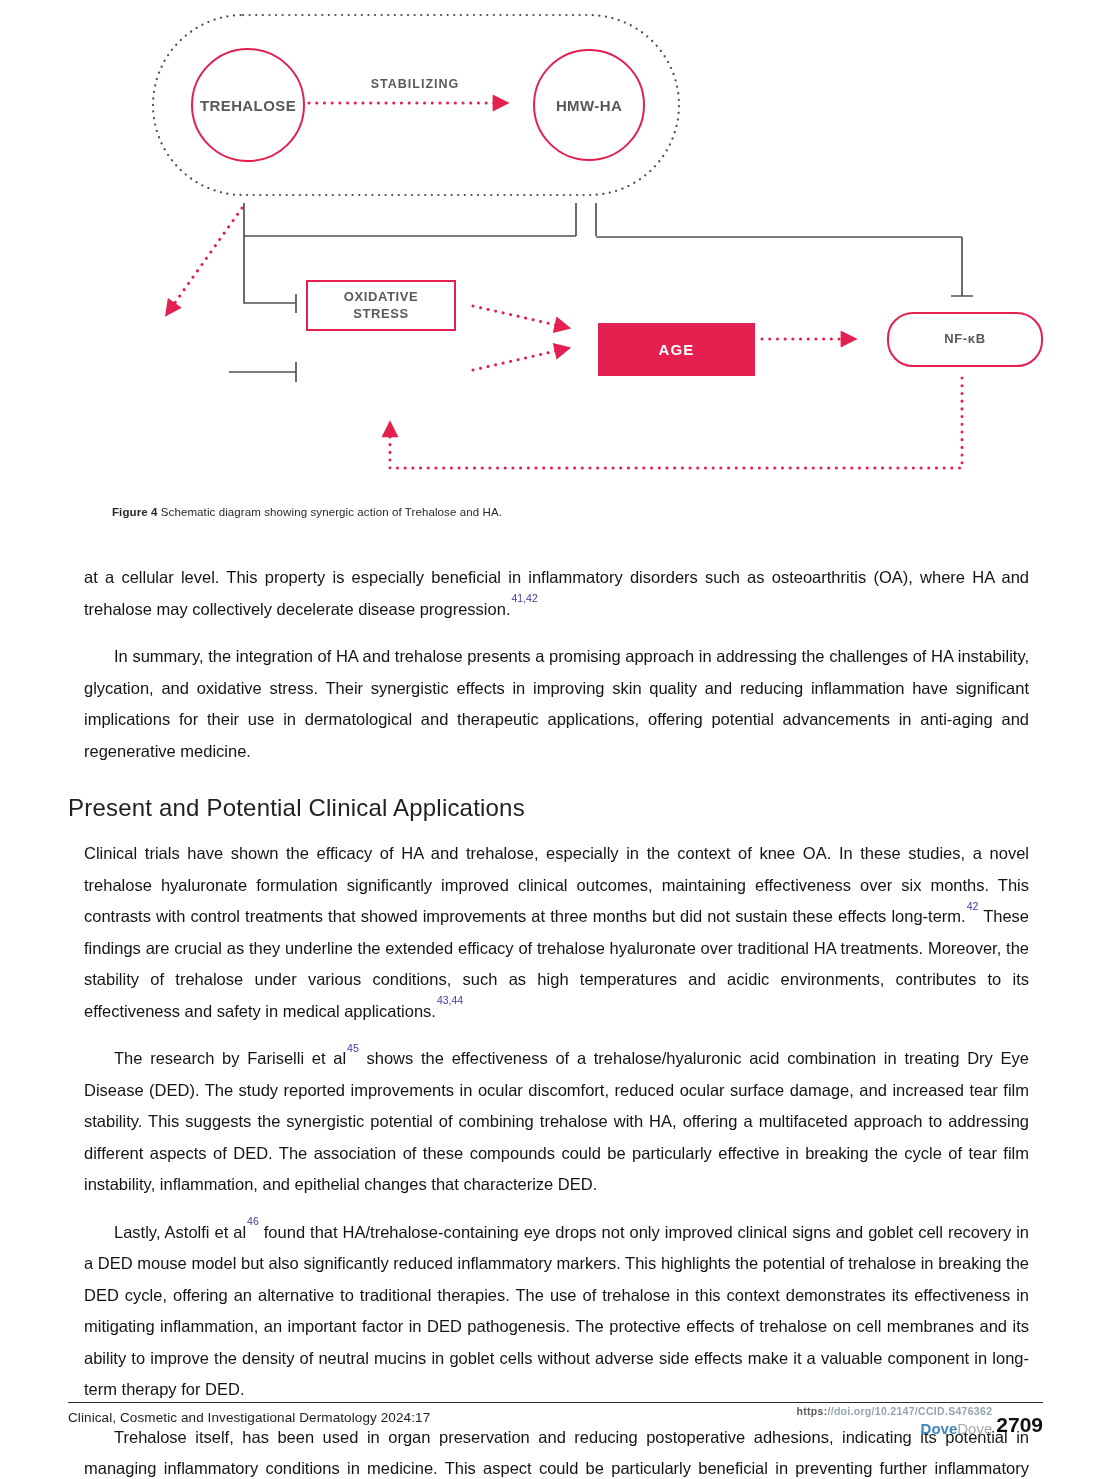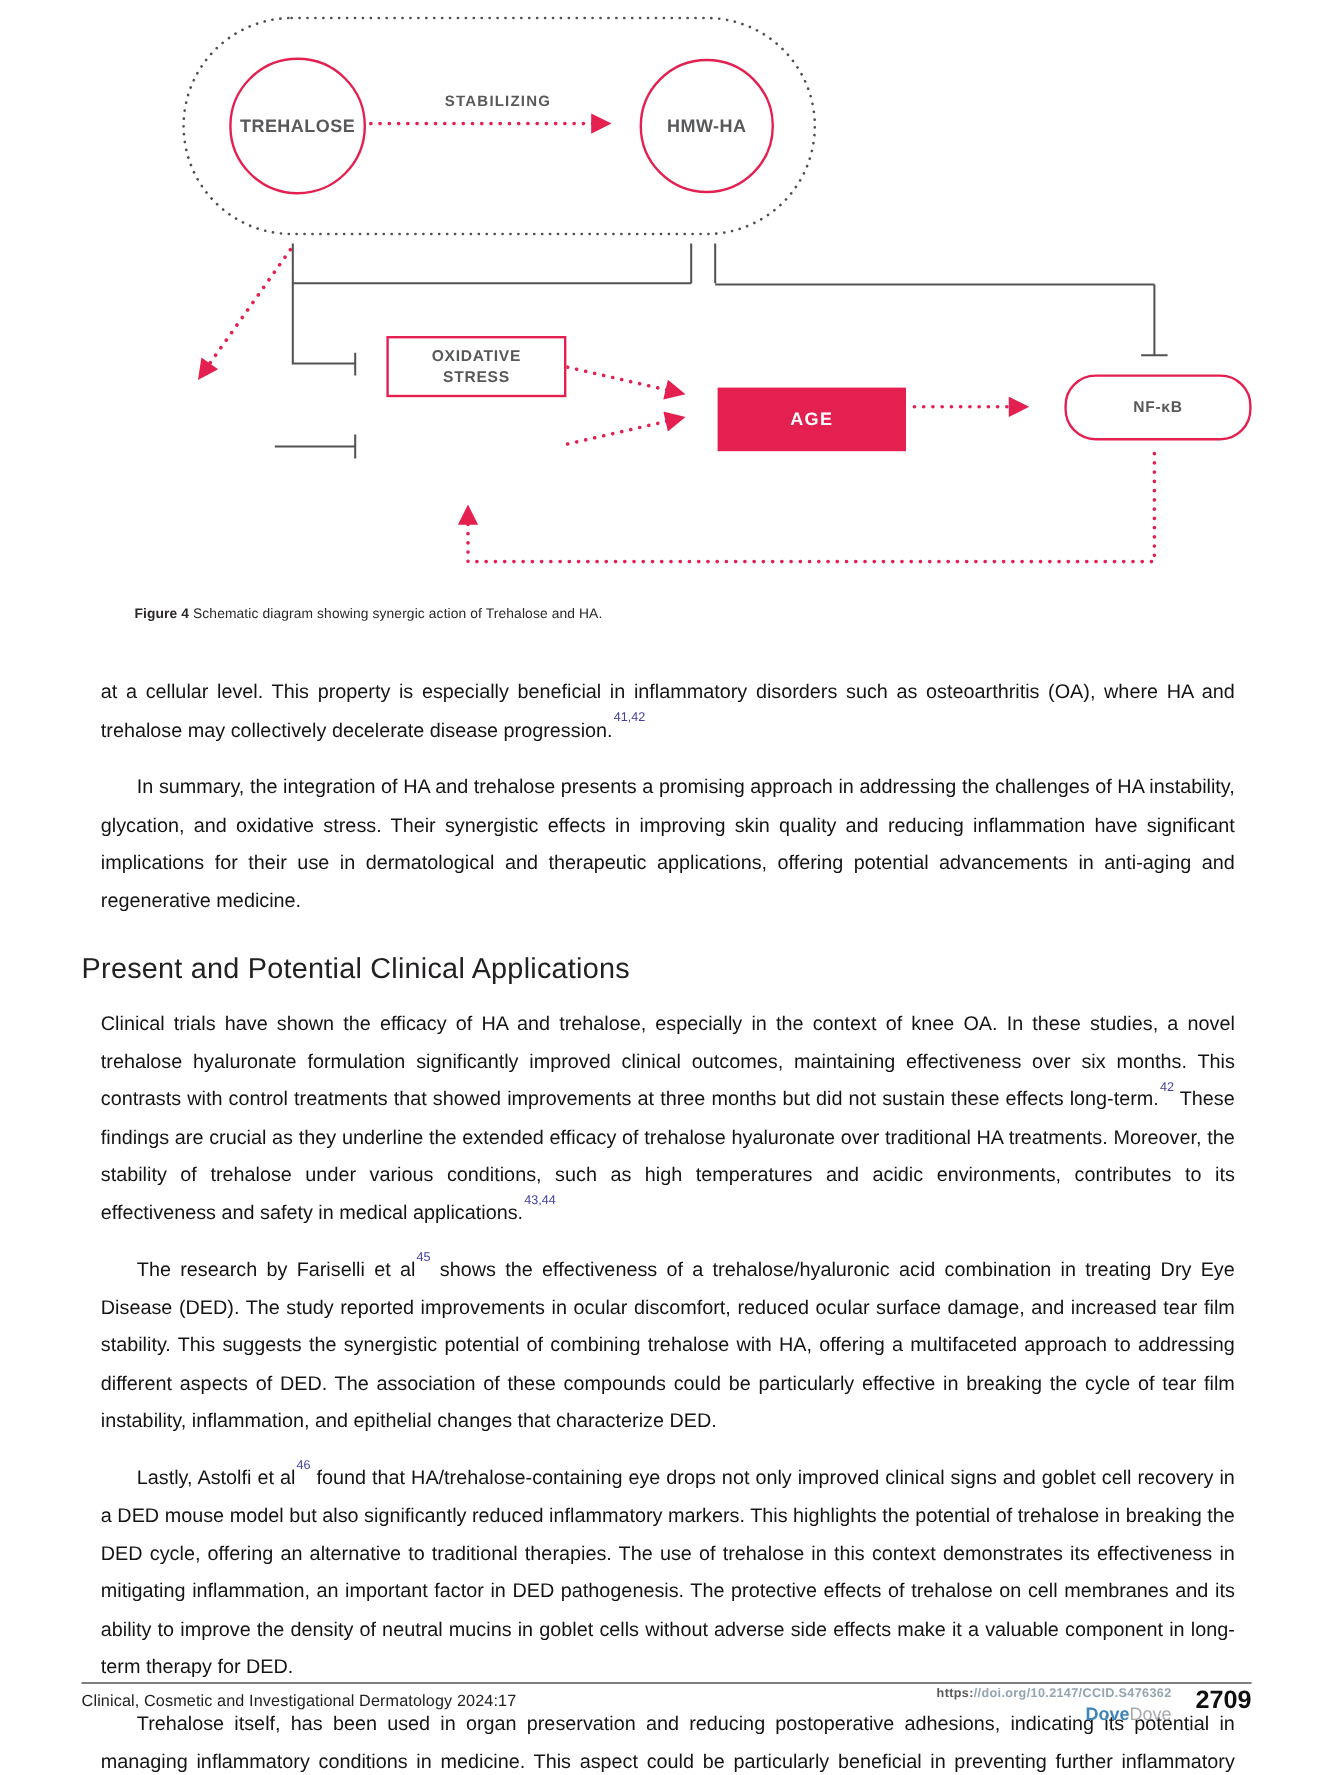--- a/index.html
+++ b/index.html
@@ -16,41 +16,41 @@
         display:flex;align-items:center;justify-content:center;font-weight:bold;
         color:var(--label-gray,#58595B);font-size:15px;letter-spacing:.4px;}
   .dbox{position:absolute;border:2px solid var(--accent,#E32050);background:#fff;
         display:flex;align-items:center;justify-content:center;text-align:center;
         font-weight:bold;color:var(--label-gray,#58595B);font-size:13px;line-height:1.3;letter-spacing:.6px;}
   .dbox.filled{background:var(--accent,#E32050);color:#fff;font-size:15px;letter-spacing:1.2px;border:none;}
   .stab-label{position:absolute;left:340px;top:77px;width:150px;text-align:center;
         font-weight:bold;font-size:12.5px;letter-spacing:1px;color:var(--label-gray,#58595B);}
   .circ-trehalose{left:191px;top:48px;width:110px;height:110px;}
   .circ-hmw{left:533px;top:49px;width:108px;height:108px;}
-  .box-ox{left:322px;top:280px;width:150px;height:51px;padding:5px 20px;box-sizing:border-box;}
+  .box-ox{left:306px;top:280px;width:150px;height:51px;padding:5px 20px;box-sizing:border-box;}
   .box-infl{left:314px;top:346px;width:150px;height:51px;}
   .box-auto{left:76px;top:346px;width:152px;height:51px;}
   .box-age{left:598px;top:323px;width:157px;height:53px;}
   .box-nfkb{left:887px;top:312px;width:152px;height:51px;border-radius:26px;}
   
   .caption{position:absolute;left:68px;top:494px;font-size:11.5px;color:#2b2728;letter-spacing:.1px;padding-left:44px;}
   .caption b{font-weight:bold;}
   
   .article{position:absolute;left:68px;width:977px;top:546px;}
   .article p{margin:16px;font-family:Liberation Sans, sans-serif;font-size:16.5px;line-height:31.5px;
         text-align:justify;color:#141414;}
   .article p.indent{text-indent:30px;}
   sup.ref{font-size:10.5px;line-height:0;position:relative;top:-6px;margin-left:1px;}
   sup.ref.blue{color:#4040A0;}
   h1.section{font-family:"Liberation Sans",sans-serif;font-size:24px;font-weight:500;
         color:#232023;margin:27px 0 10px 0;letter-spacing:.2px;}
   
   .rule{position:absolute;left:68px;right:57px;top:1402px;border-top:1.6px solid #2a2a2a;}
   .footer-left{position:absolute;left:68px;top:1410px;font-size:13.5px;color:#232023;letter-spacing:.1px;}
-  .footer-right{position:absolute;right:57px;top:1405px;display:flex;gap:20px;align-items:flex-start;}
+  .footer-right{position:absolute;right:57px;top:1405px;display:flex;gap:4px;align-items:flex-end;}
   .doi-col{text-align:right;}
   .doi-line{font-size:10.5px;color:#93A5B1;font-weight:bold;letter-spacing:.3px;cursor:pointer;}
   .doi-line .scheme{color:#58595B;}
   .dovepress{font-size:15px;margin-top:3px;}
   .dovepress .dove{font-weight:bold;color:#3E85BB;}
   .dovepress .press{color:#A7A9AC;}
   .pageno{font-size:21px;font-weight:bold;color:#101010;}
 </style>
 </head>
 <body>

